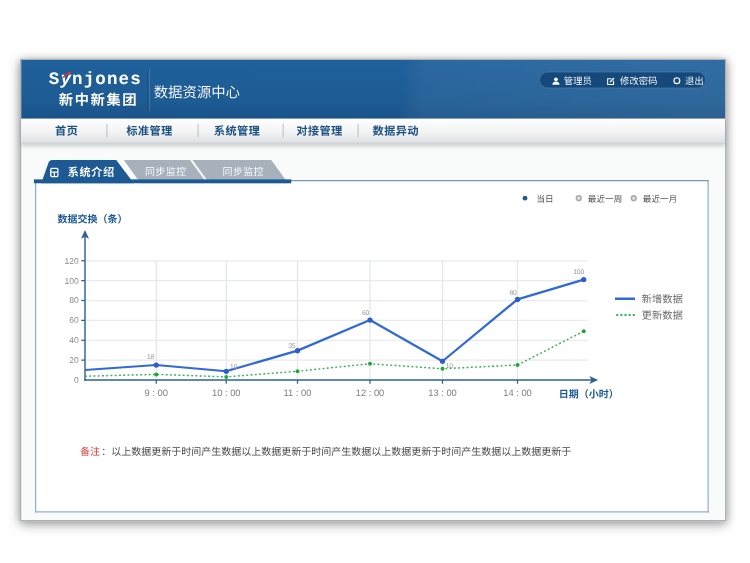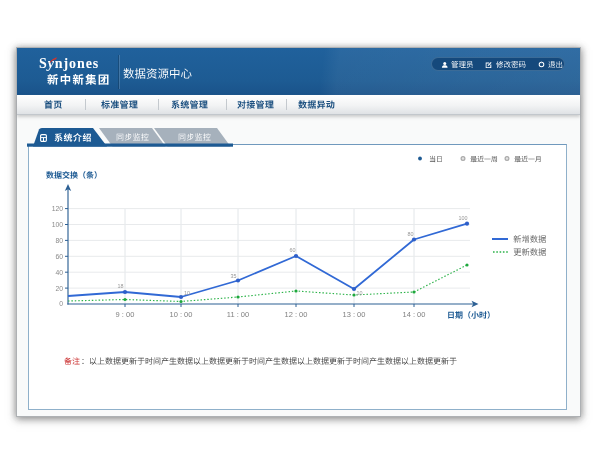--- a/index.html
+++ b/index.html
@@ -11,21 +11,21 @@
 
 <div class="abs" style="left:17px;top:48px;width:563px;height:47px;background:linear-gradient(180deg,#20619c 0%,#1d5b93 70%,#1a538a 100%);">
  <div class="abs" style="left:0;top:0;width:563px;height:47px;background:linear-gradient(97deg,rgba(255,255,255,0) 54%,rgba(255,255,255,0.05) 57%,rgba(255,255,255,0.08) 100%);"></div>
 </div>
 
 <div class="abs" style="left:118px;top:55px;width:1px;height:34px;background:rgba(0,0,0,0.18);"></div>
 <div class="abs" style="left:119px;top:55px;width:1px;height:34px;background:rgba(255,255,255,0.16);"></div>
 
 <div class="abs" style="left:430.5px;top:57px;width:134.5px;height:14px;border-radius:7px;background:#15497c;border:1px solid rgba(150,185,215,0.3);box-sizing:border-box;"></div>
 
-<div style="position:absolute;left:39px;top:56px;width:85px;height:16px;color:#fff;font-family:Liberation Serif, serif;font-size:14px;font-weight:bold;letter-spacing:0.9px;">S<span style="font-style:italic">y</span>njones</div>
+<div style="position:absolute;left:39px;top:56px;width:85px;height:16px;color:#fff;font-family:Liberation Mono, monospace;font-size:14px;font-weight:bold;letter-spacing:0.9px;">S<span style="font-style:italic">y</span>njones</div>
 <svg style="position:absolute;left:49px;top:57px" width="8" height="6" viewBox="0 0 8 6">
     <path d="M0.5 5.5 C2.5 2.5 5.5 0.8 7.8 0.2 L7.2 2.2 C5 2.8 2.8 4 1.2 5.8 Z" fill="#d8342a"></path>
   </svg>
 
 <div class="abs" style="left:17px;top:95px;width:563px;height:19px;background:linear-gradient(180deg,#ffffff 0%,#f2f3f4 55%,#dfe2e5 100%);border-bottom:1px solid #c2c7cc;box-shadow:0 2px 3px rgba(150,150,150,0.45);"></div>
 <div class="abs" style="left:85px;top:99px;width:1px;height:11px;background:#c4c9ce;"></div>
 <div class="abs" style="left:158px;top:99px;width:1px;height:11px;background:#c4c9ce;"></div>
 <div class="abs" style="left:226px;top:99px;width:1px;height:11px;background:#c4c9ce;"></div>
 <div class="abs" style="left:286px;top:99px;width:1px;height:11px;background:#c4c9ce;"></div>
 

